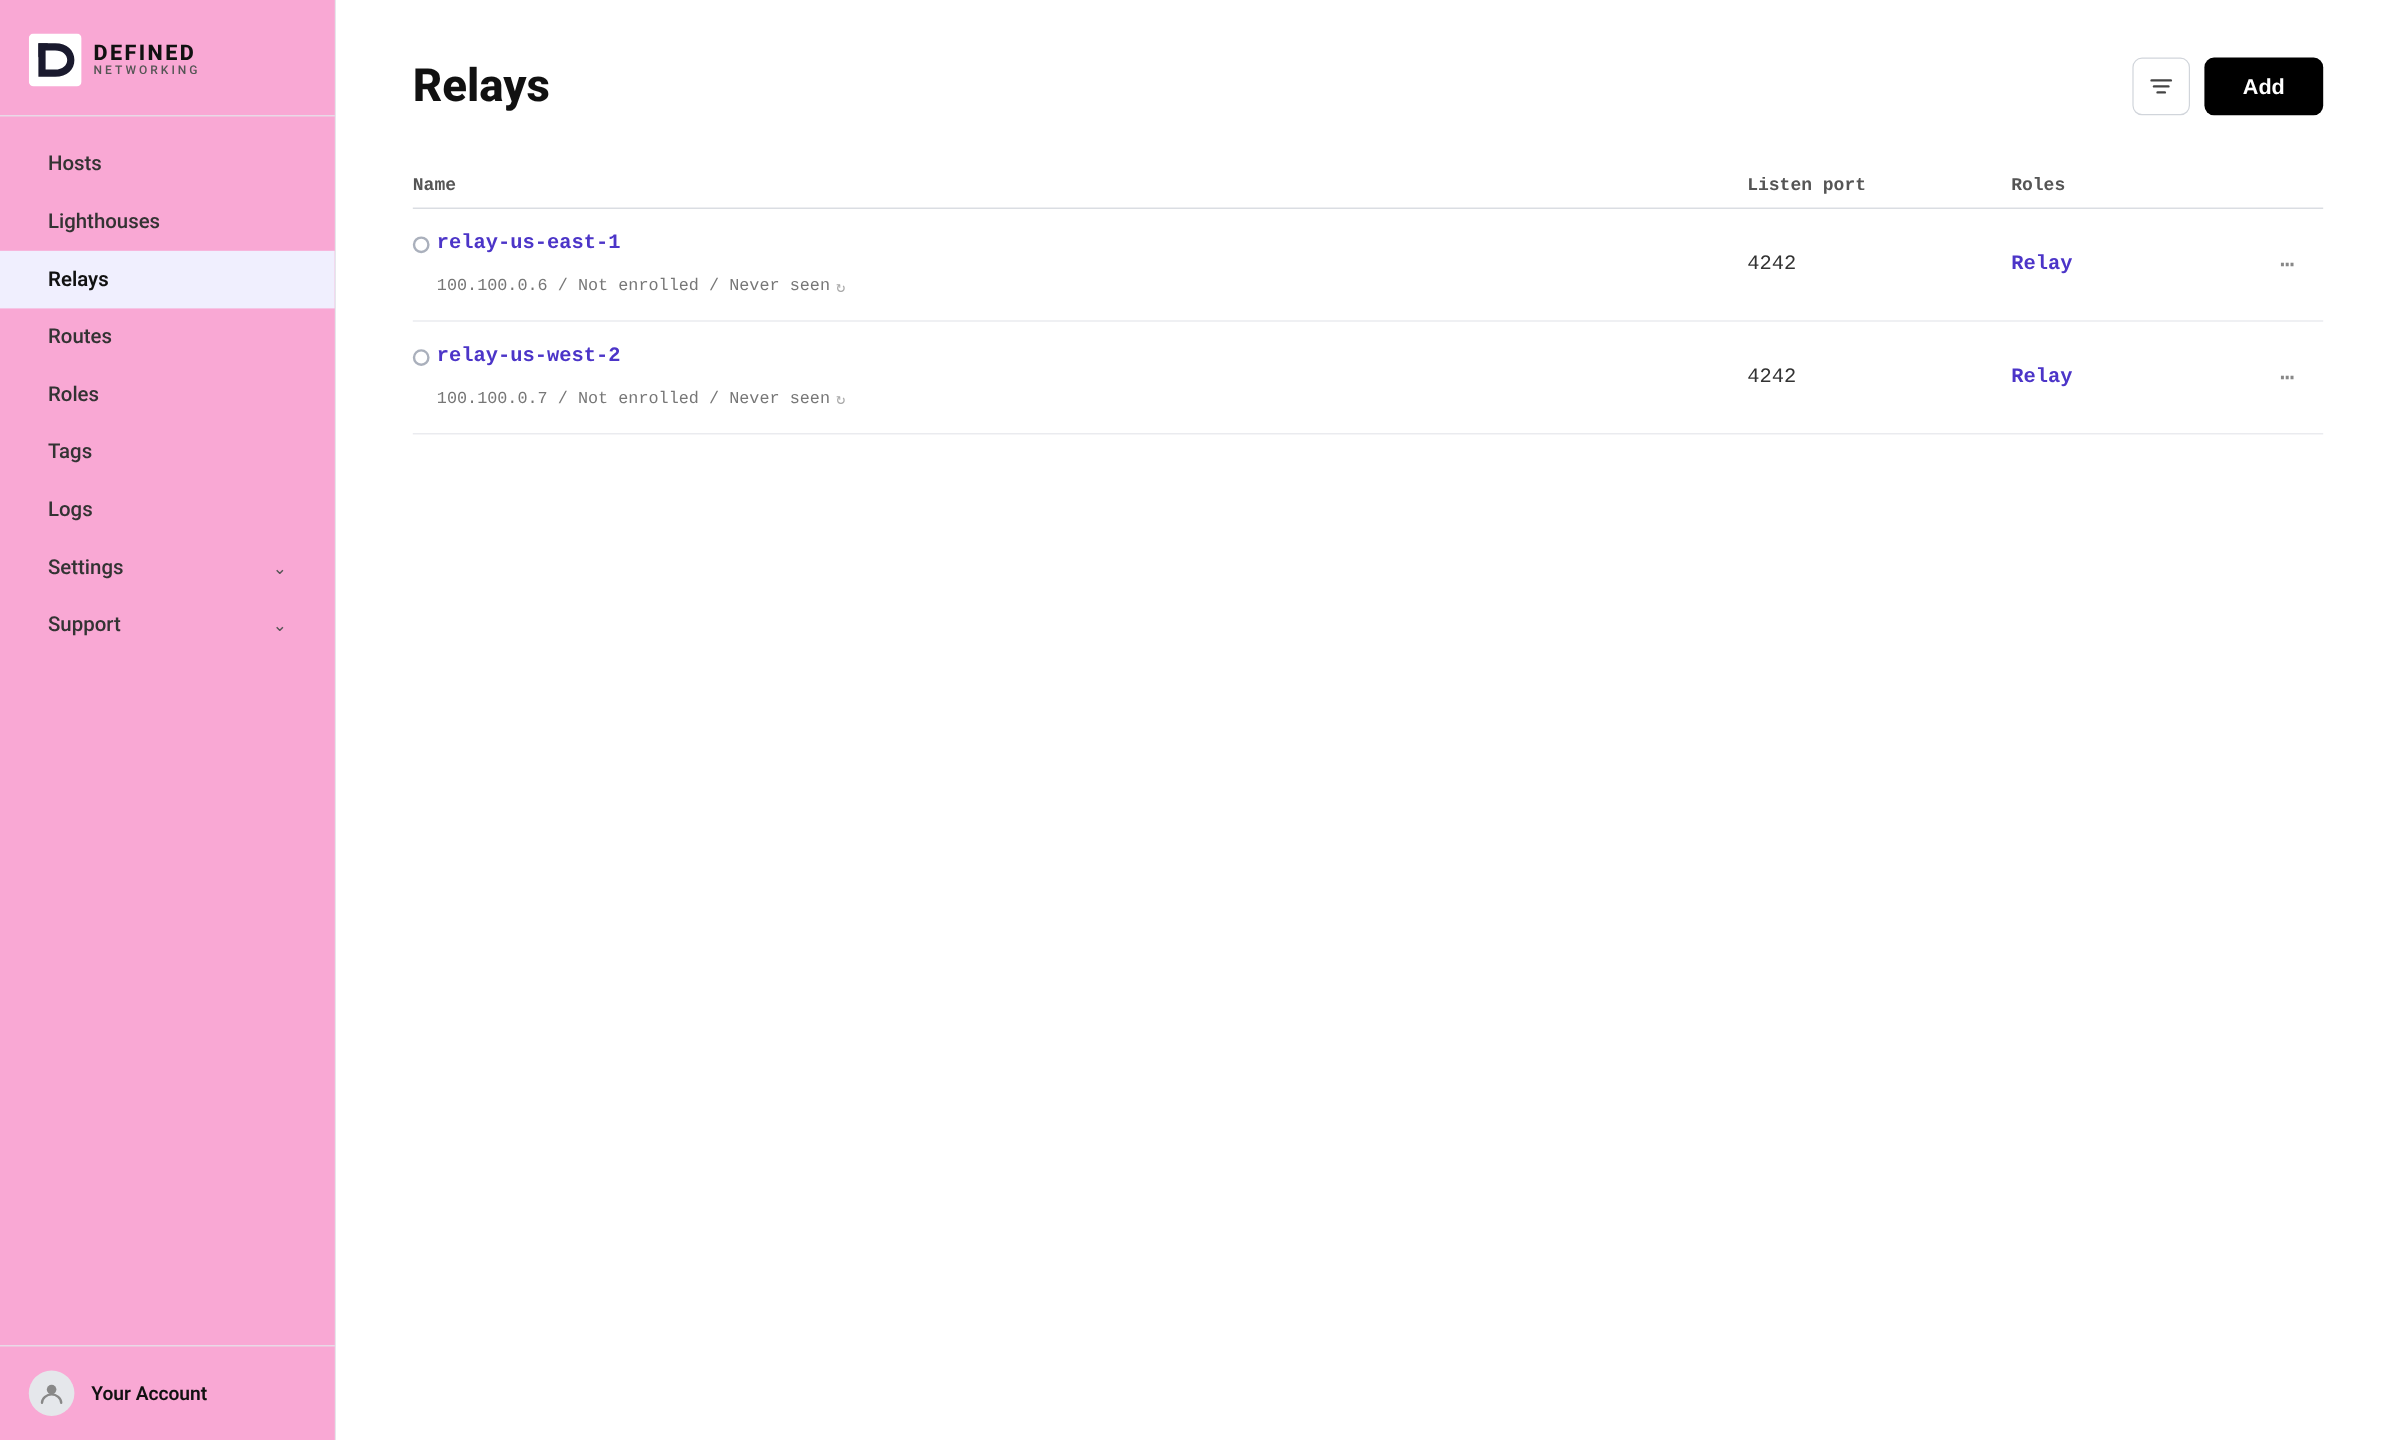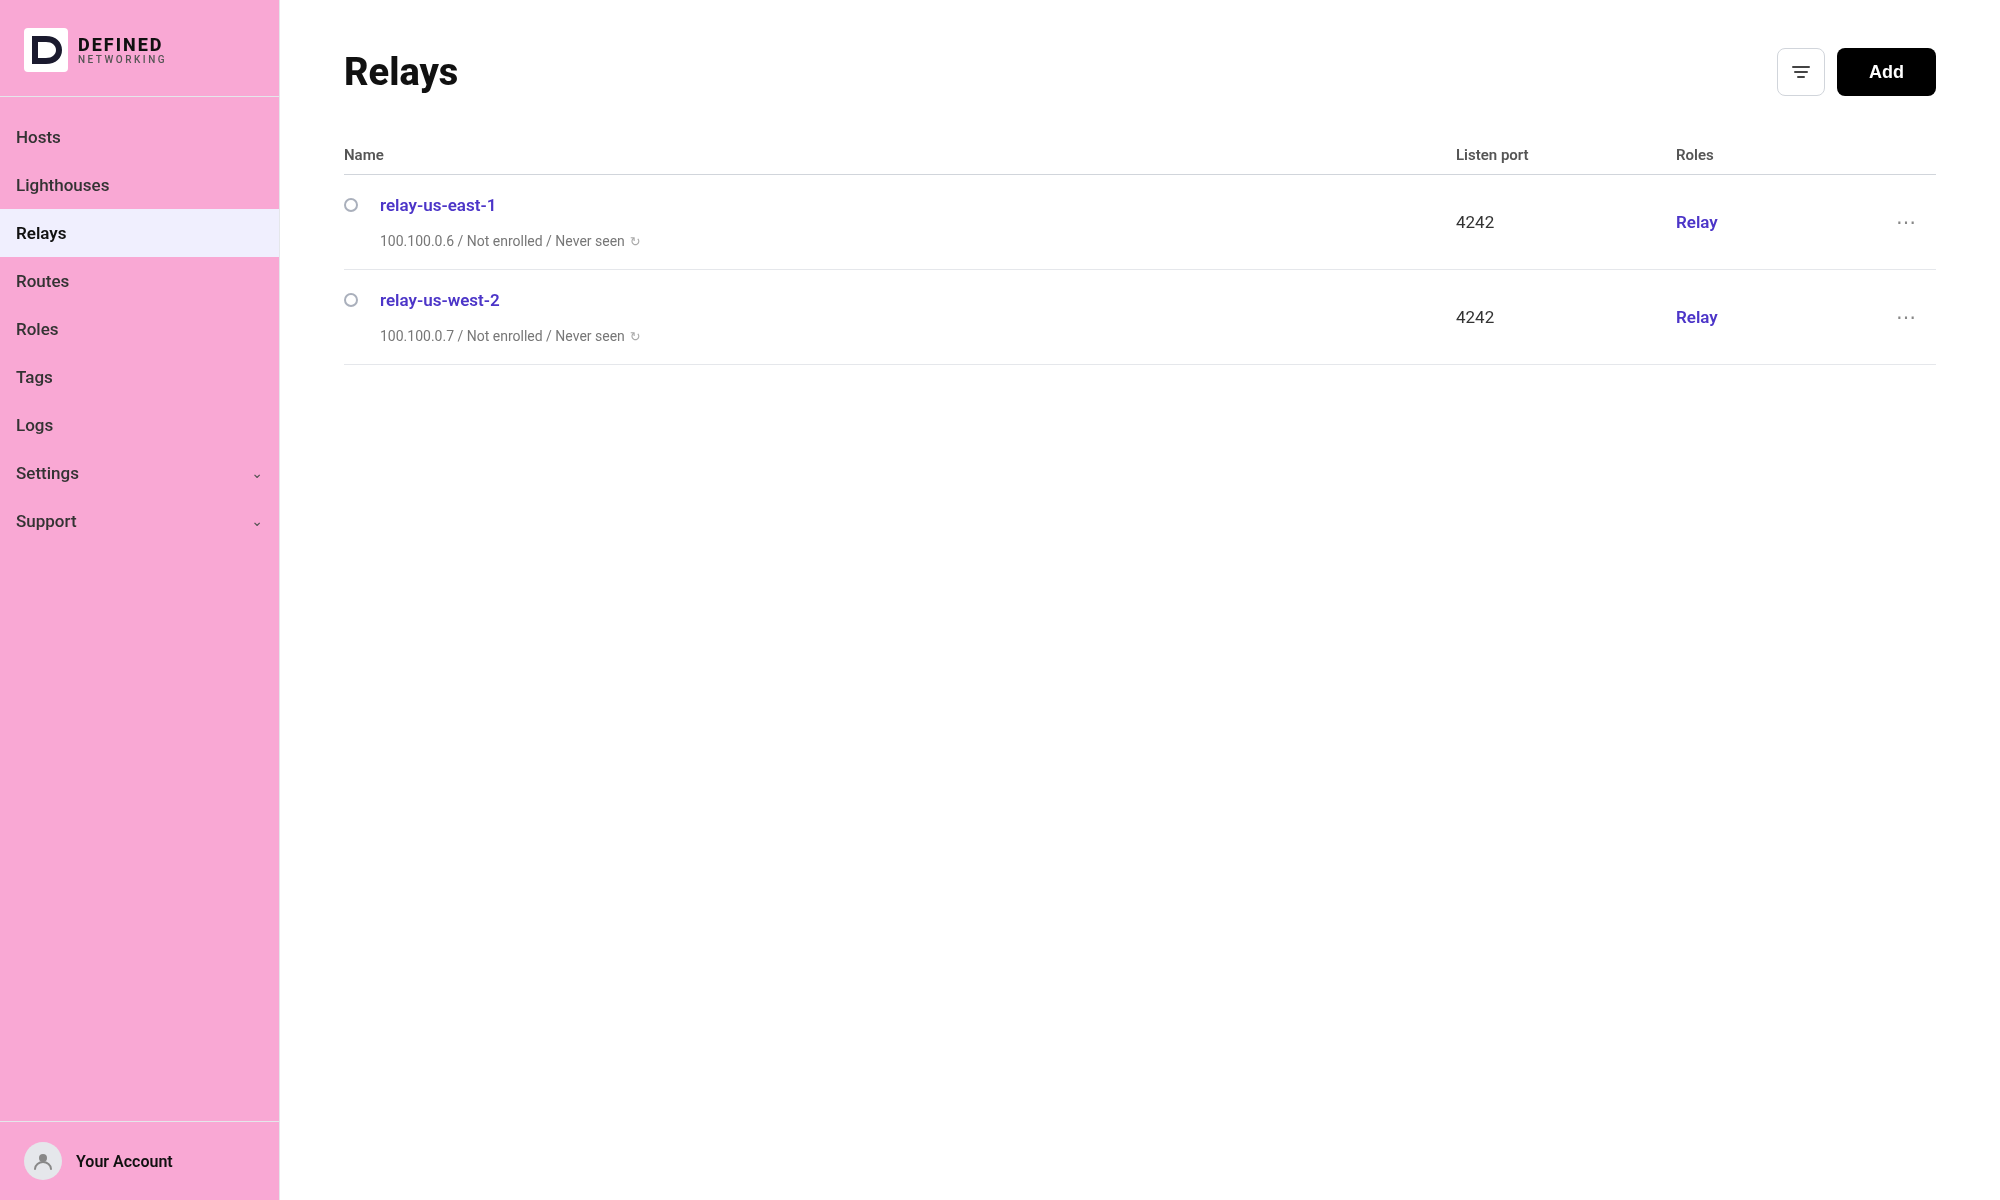--- a/index.html
+++ b/index.html
@@ -58,21 +58,21 @@
     .sidebar-nav {
       flex: 1;
       padding: 16px 0;
       overflow-y: auto;
     }
 
     .nav-item {
       display: flex;
       align-items: center;
       justify-content: space-between;
-      padding: 14px 16px;
+      padding: 14px 40px;
       font-size: 17px;
       font-weight: 500;
       color: #333;
       cursor: pointer;
       border-radius: 0;
       transition: background 0.15s;
     }
 
     .nav-item.active {
       background: #f0effe;
@@ -161,20 +161,21 @@
       padding: 12px 32px;
       font-size: 18px;
       font-weight: 700;
       cursor: pointer;
       height: 48px;
     }
 
     
     .table-container {
       width: 100%;
+      font-family: Liberation Mono, monospace;
     }
 
     .table-header {
       display: grid;
       grid-template-columns: 1fr 220px 200px 60px;
       padding: 10px 0;
       border-bottom: 1px solid #d1d5db;
       margin-bottom: 0;
     }
 
@@ -188,21 +189,21 @@
       display: grid;
       grid-template-columns: 1fr 220px 200px 60px;
       padding: 20px 0;
       border-bottom: 1px solid #e5e7eb;
       align-items: center;
     }
 
     .cell-name {
       display: flex;
       align-items: flex-start;
-      gap: 22px;
+      gap: 6px;
     }
 
     .status-dot {
       width: 14px;
       height: 14px;
       border-radius: 50%;
       border: 2px solid #aab0bc;
       background: transparent;
       margin-top: 3px;
       flex-shrink: 0;

